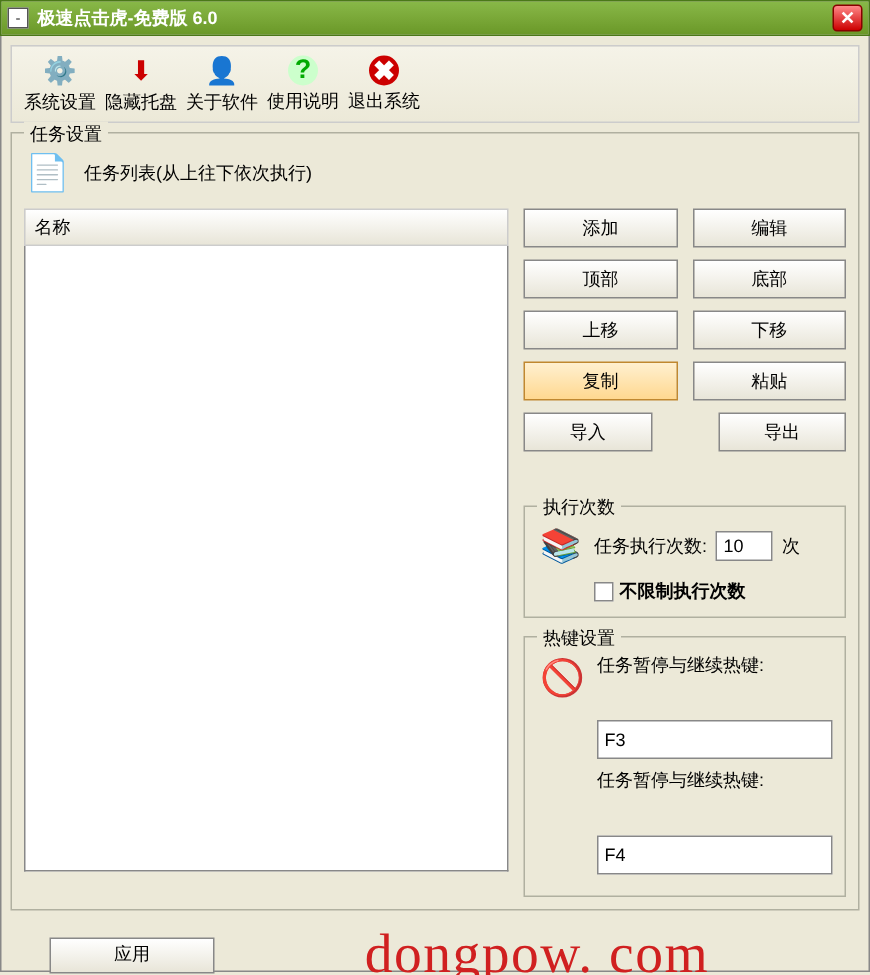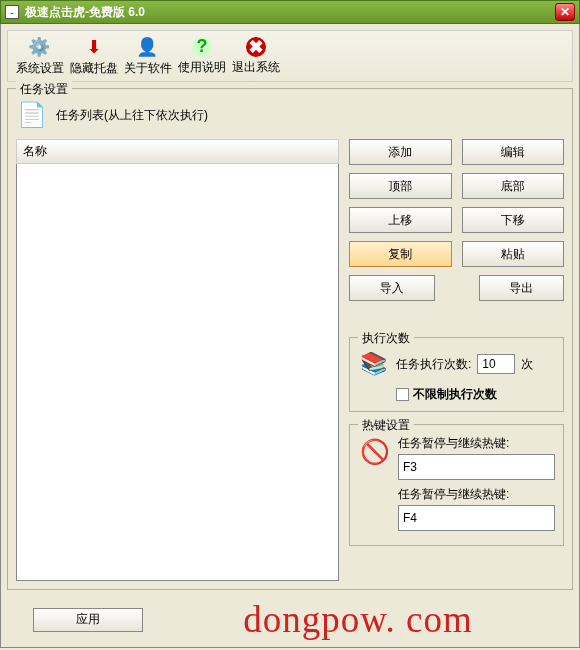--- a/index.html
+++ b/index.html
@@ -39,21 +39,21 @@
 .exec-row1 { display: flex; align-items: center; gap: 6px; }
 .exec-icon { width: 32px; height: 32px; display: flex; align-items: center; justify-content: center; font-size: 22px; }
 .num-input { width: 38px; height: 20px; border: 1px solid #888; background: #fff; padding: 0 4px; }
 .exec-row2 { margin-top: 6px; margin-left: 38px; display: flex; align-items: center; gap: 4px; font-weight: bold; }
 .chk { width: 13px; height: 13px; border: 1px solid #888; background: #fff; }
 
 .hot-icon { width: 34px; height: 34px; display: flex; align-items: center; justify-content: center; font-size: 24px; color: #c00; }
 .hot-row { display: flex; align-items: flex-start; gap: 6px; }
 .hot-fields { flex: 1; }
 .hot-label { margin-bottom: 2px; }
-.hot-input { width: 100%; height: 20px; border: 1px solid #888; background: #fff; padding: 12px 4px; margin-bottom: 6px; }
+.hot-input { width: 100%; height: 20px; border: 1px solid #888; background: #fff; padding: 12px 4px; margin-bottom: 6px; margin-top: 26px; }
 
 .bottom-row { display: flex; align-items: center; margin-top: 8px; }
 .apply-btn { width: 110px; height: 24px; background: linear-gradient(to bottom, #fff, #e8e5d8); border: 1px solid #888; margin-left: 26px; cursor: pointer; display: flex; align-items: center; justify-content: center; }
 .watermark { flex: 1; text-align: center; font-family: "Times New Roman", serif; font-size: 37px; color: #d02020; letter-spacing: 1px; }
 </style>
 </head>
 <body>
 
 <div class="titlebar">
   <div class="titlebar-icon">-</div>

